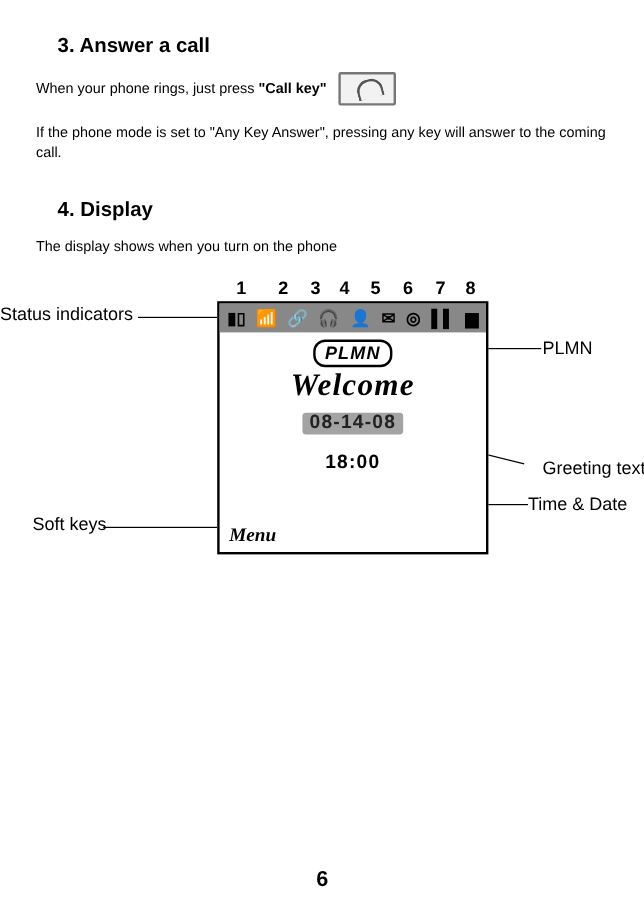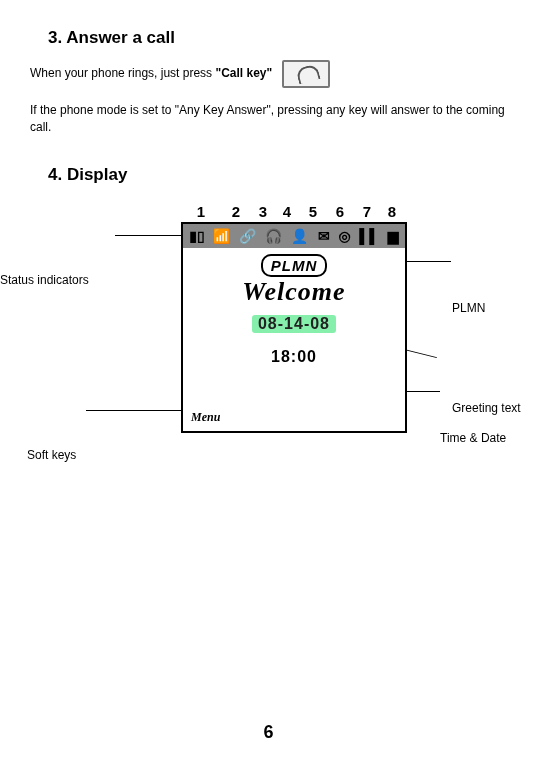--- a/index.html
+++ b/index.html
@@ -105,63 +105,62 @@
   }
   .date-row, .time-row {
     text-align: center;
     font-weight: bold;
     font-size: 16px;
     letter-spacing: 1px;
     font-family: 'Arial Black', Arial, sans-serif;
   }
   .date-row {
     margin-top: 4px;
-    background: #86efac;
+    background: #a3a3a3;
     color: #222;
     display: inline-block;
     padding: 0 6px;
     border-radius: 3px;
   }
   .date-wrap { text-align:center; margin-top:4px; }
   .time-row { margin-top: 15px; }
   .softkey-row {
     position: absolute;
     bottom: 0;
     left: 0;
     right: 0;
     height: 26px;
     display: flex;
     align-items: center;
   }
   .softkey-left {
     font-family: Georgia, 'Times New Roman', serif;
     font-style: italic;
     font-weight: bold;
-    font-size: 12px;
+    font-size: 16px;
     padding-left: 8px;
   }
   
   .num-row {
     position: absolute;
     top: -2px;
     left: 181px;
     width: 222px;
     display: flex;
     font-weight: bold;
     font-size: 15px;
   }
   .num-row span {
     text-align: center;
   }
   
   .label {
     position: absolute;
-    font-size: 12px;
+    font-size: 15px;
     white-space: nowrap;
-    margin-top: 48px;
   }
   .line {
     position: absolute;
     background: #000;
     height: 1px;
   }
   .page-num {
     position: absolute;
     bottom: 18px;
     width: 537px;
@@ -180,20 +179,21 @@
 
   <p class="body-text">
     <span>When your phone rings, just press </span><span class="bold">"Call key"</span>
     <span class="call-key-icon"><span class="handset"></span></span>
   </p>
 
   <p class="body-text">If the phone mode is set to "Any Key Answer", pressing any key will answer to the coming call.</p>
 
   <div class="section-heading" style="margin-top:28px;">4.  Display</div>
 
+  <p class="body-text">The display shows when you turn on the phone</p>
 
   <div class="phone-figure">
 
     <div class="num-row">
       <span style="width:40px;">1</span>
       <span style="width:30px;">2</span>
       <span style="width:24px;">3</span>
       <span style="width:24px;">4</span>
       <span style="width:28px;">5</span>
       <span style="width:26px;">6</span>

